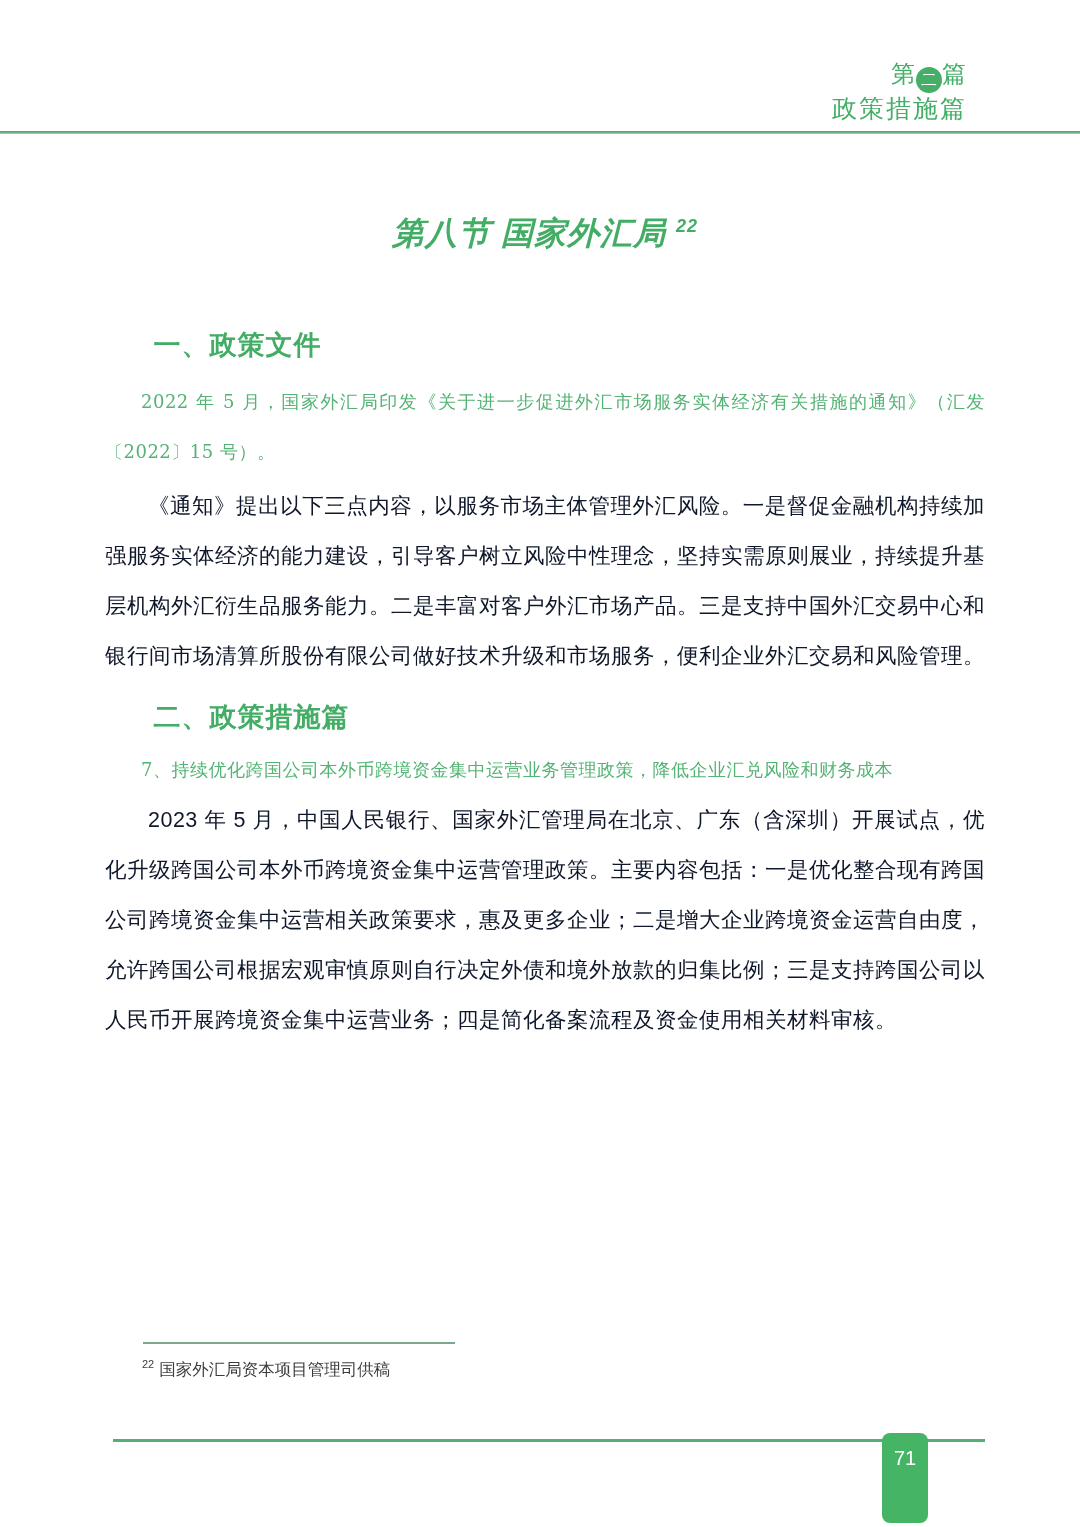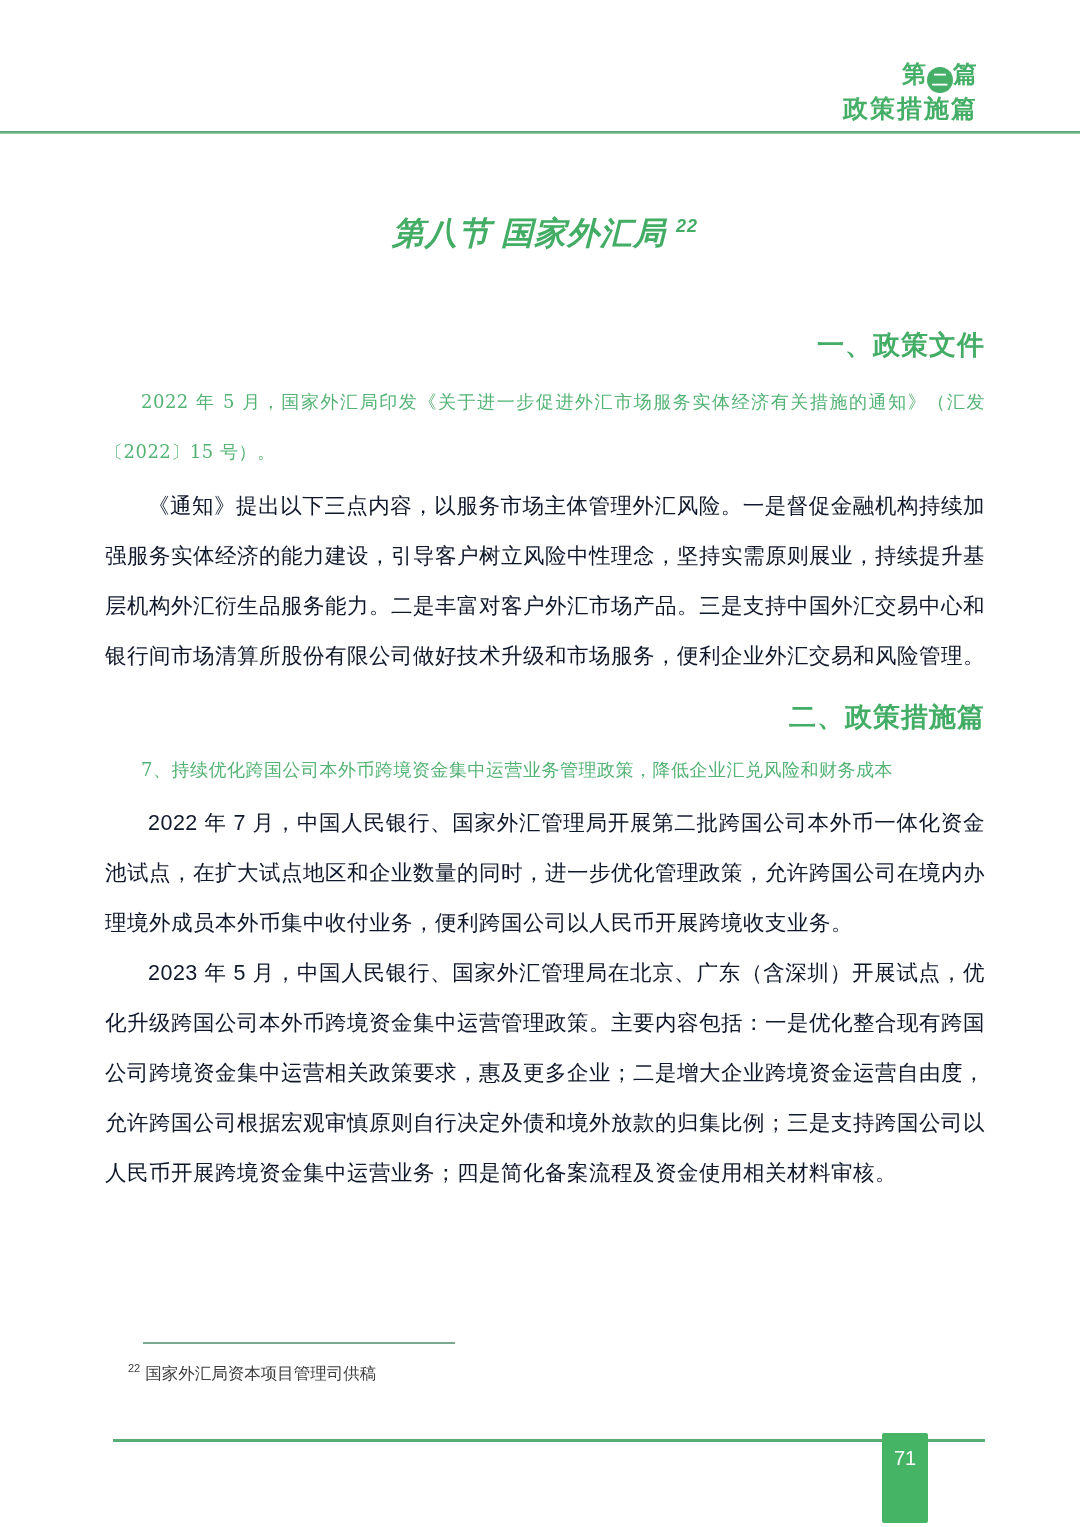--- a/index.html
+++ b/index.html
@@ -10,24 +10,24 @@
     width: 1080px;
     height: 1527px;
     background: #ffffff;
     overflow: hidden;
   }
 
   
   .header {
     position: absolute;
     top: 58px;
-    right: 102px;
+    right: 113px;
     text-align: right;
     color: #45ae67;
-    font-weight: bold;
+    font-weight: normal;
     line-height: 31px;
   }
   .header .line1 { font-size: 24px; letter-spacing: 1px; }
   .header .line2 { font-size: 25px; letter-spacing: 2px; margin-left: 44px; }
   .chapter-circle {
     display: inline-block;
     width: 26px;
     height: 26px;
     border-radius: 50%;
     background: #45ae67;
@@ -67,21 +67,20 @@
   .doc-title sup { font-size: 18px; font-weight: bold; }
 
   .sec-heading {
     margin: 0;
     color: #43ad66;
     font-size: 27px;
     font-weight: bold;
     line-height: 36px;
     text-indent: 1.8em;
     letter-spacing: 1px;
-    text-align: right;
   }
 
   .para {
     margin: 0;
     font-size: 21.5px;
     line-height: 50px;
     color: #0f172a;
     text-align: justify;
     text-indent: 2em;
     letter-spacing: 0.5px;
@@ -112,44 +111,44 @@
     top: 1342px;
     width: 560px;
   }
   .footnote-rule {
     margin-left: 15px;
     width: 312px;
     height: 0;
     border-top: 2px solid #7aa98e;
   }
   .footnote-text {
-    margin: 12px 0 0;
+    margin: 12px 14px 0;
     font-size: 16.5px;
     color: #3c3c3c;
-    line-height: 24px;
+    line-height: 17px;
   }
   .footnote-text sup { font-size: 11px; margin-right: 5px; }
 
   
   .footer-rule {
     position: absolute;
     top: 1439px;
     left: 113px;
     width: 872px;
     height: 3px;
     background: #5aac76;
   }
   .page-badge {
     position: absolute;
     left: 882px;
     top: 1433px;
     width: 46px;
     height: 90px;
     background: #45b565;
-    border-radius: 2px;
+    border-radius: 8px;
     text-align: center;
     color: #ffffff;
     font-size: 20px;
     padding-top: 14px;
     box-sizing: border-box;
   }
 </style>
 </head>
 <body>
 
@@ -172,21 +171,20 @@
     <h2 class="sec-heading b0">一、政策文件</h2>
 
     <p class="para-accent b1">2022 年 5 月，国家外汇局印发《关于进一步促进外汇市场服务实体经济有关措施的通知》（汇发〔2022〕15 号）。</p>
 
     <p class="para b2">《通知》提出以下三点内容，以服务市场主体管理外汇风险。一是督促金融机构持续加强服务实体经济的能力建设，引导客户树立风险中性理念，坚持实需原则展业，持续提升基层机构外汇衍生品服务能力。二是丰富对客户外汇市场产品。三是支持中国外汇交易中心和银行间市场清算所股份有限公司做好技术升级和市场服务，便利企业外汇交易和风险管理。</p>
 
     <h2 class="sec-heading b3">二、政策措施篇</h2>
 
     <p class="para-accent b4">7、持续优化跨国公司本外币跨境资金集中运营业务管理政策，降低企业汇兑风险和财务成本</p>
 
-    <p class="para b5">2022 年 7 月，中国人民银行、国家外汇管理局开展第二批跨国公司本外币一体化资金池试点，在扩大试点地区和企业数量的同时，进一步优化管理政策，允许跨国公司在境内办理境外成员本外币集中收付业务，便利跨国公司以人民币开展跨境收支业务。</p>
 
     <p class="para b6">2023 年 5 月，中国人民银行、国家外汇管理局在北京、广东（含深圳）开展试点，优化升级跨国公司本外币跨境资金集中运营管理政策。主要内容包括：一是优化整合现有跨国公司跨境资金集中运营相关政策要求，惠及更多企业；二是增大企业跨境资金运营自由度，允许跨国公司根据宏观审慎原则自行决定外债和境外放款的归集比例；三是支持跨国公司以人民币开展跨境资金集中运营业务；四是简化备案流程及资金使用相关材料审核。</p>
   </div>
 
   <div class="footnote">
     <div class="footnote-rule"></div>
     <p class="footnote-text"><sup>22</sup><span>国家外汇局资本项目管理司供稿</span></p>
   </div>
 
   <div class="footer-rule"></div>

